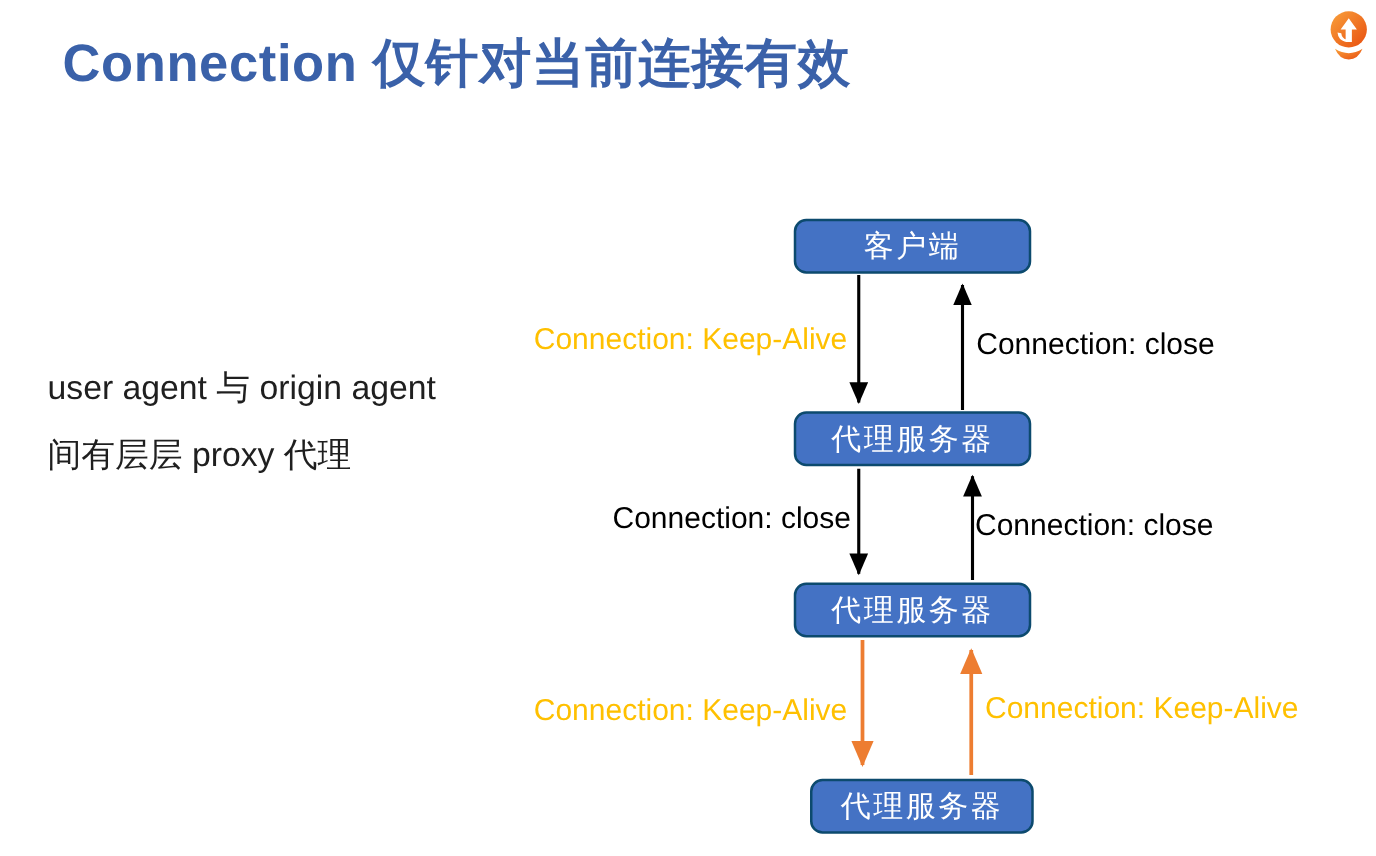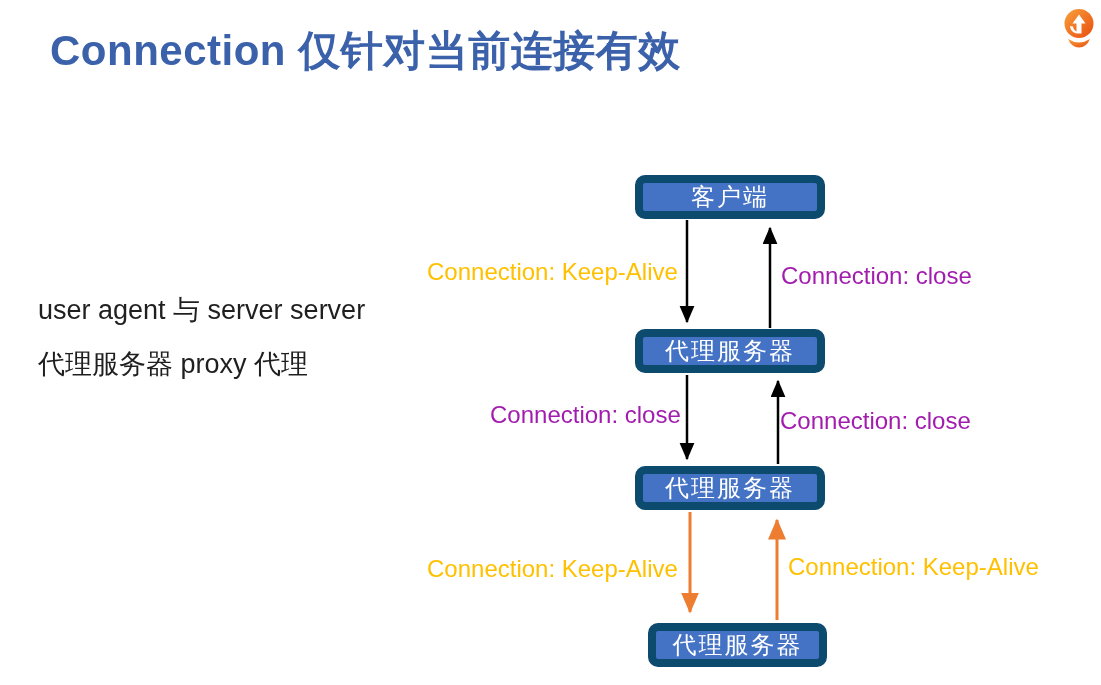--- a/index.html
+++ b/index.html
@@ -10,31 +10,31 @@
   .slide{position:absolute;inset:0;}
   .title{
     position:absolute;left:50px;top:22px;font-size:42px;line-height:58px;
     color:#3A61A9;font-weight:700;letter-spacing:0.5px;white-space:nowrap;
   }
   .note{
     position:absolute;left:38px;top:283px;font-size:27px;line-height:54px;
     color:#1f1f1f;font-weight:300;white-space:nowrap;
   }
   .node{
-    position:absolute;background:#4472C4;border:8px solid #0c4a6e;border-radius:10px;
+    position:absolute;background:#4472C4;border:2px solid #0c4a6e;border-radius:10px;
     color:#ffffff;display:flex;align-items:center;justify-content:center;
     font-size:24px;box-sizing:border-box;letter-spacing:2px;
   }
   .node-client{left:635px;top:175px;width:190px;height:44px;}
   .node-proxy1{left:635px;top:329px;width:190px;height:44px;}
   .node-proxy2{left:635px;top:466px;width:190px;height:44px;}
   .node-origin{left:648px;top:623px;width:179px;height:44px;}
   .edge-label{position:absolute;font-size:24px;line-height:30px;white-space:nowrap;font-weight:300;}
   .label-ka{color:#FFC000;}
-  .label-close{color:#a21caf;}
+  .label-close{color:#000000;}
   .el-1{left:427px;top:257px;}
   .el-2{left:781px;top:261px;}
   .el-3{left:490px;top:400px;}
   .el-4{left:780px;top:406px;}
   .el-5{left:427px;top:554px;}
   .el-6{left:788px;top:552px;}
   .arrows{position:absolute;left:0;top:0;pointer-events:none;}
   .logo{position:absolute;left:1060px;top:8px;width:38px;height:42px;}
 </style>
 </head>
@@ -51,22 +51,22 @@
         <stop offset="1" stop-color="#E84E0F"></stop>
       </linearGradient>
     </defs>
     <circle cx="19" cy="15.5" r="14.5" fill="url(#lg-logo)"></circle>
     <path d="M8 31 q11 7 22 0 q-3.5 8.5 -11 8.5 q-7.5 0 -11 -8.5 Z" fill="url(#lg-logo)"></path>
     <path d="M19 6.5 l6.5 9 h-4 v10 h-5 v-10 h-4 Z" fill="#ffffff"></path>
     <path d="M16.5 25.5 q-6 -1.5 -6.5 -7.5 l3 0.5 q0.5 4 4 5 Z" fill="#ffffff"></path>
   </svg>
 
   <div class="note">
-    <div>user agent 与 server server</div>
-    <div>代理服务器 proxy 代理</div>
+    <div>user agent 与 origin agent</div>
+    <div>间有层层 proxy 代理</div>
   </div>
 
   <div class="node node-client">
     <span>客户端</span>
   </div>
   <div class="node node-proxy1">
     <span>代理服务器</span>
   </div>
   <div class="node node-proxy2">
     <span>代理服务器</span>

